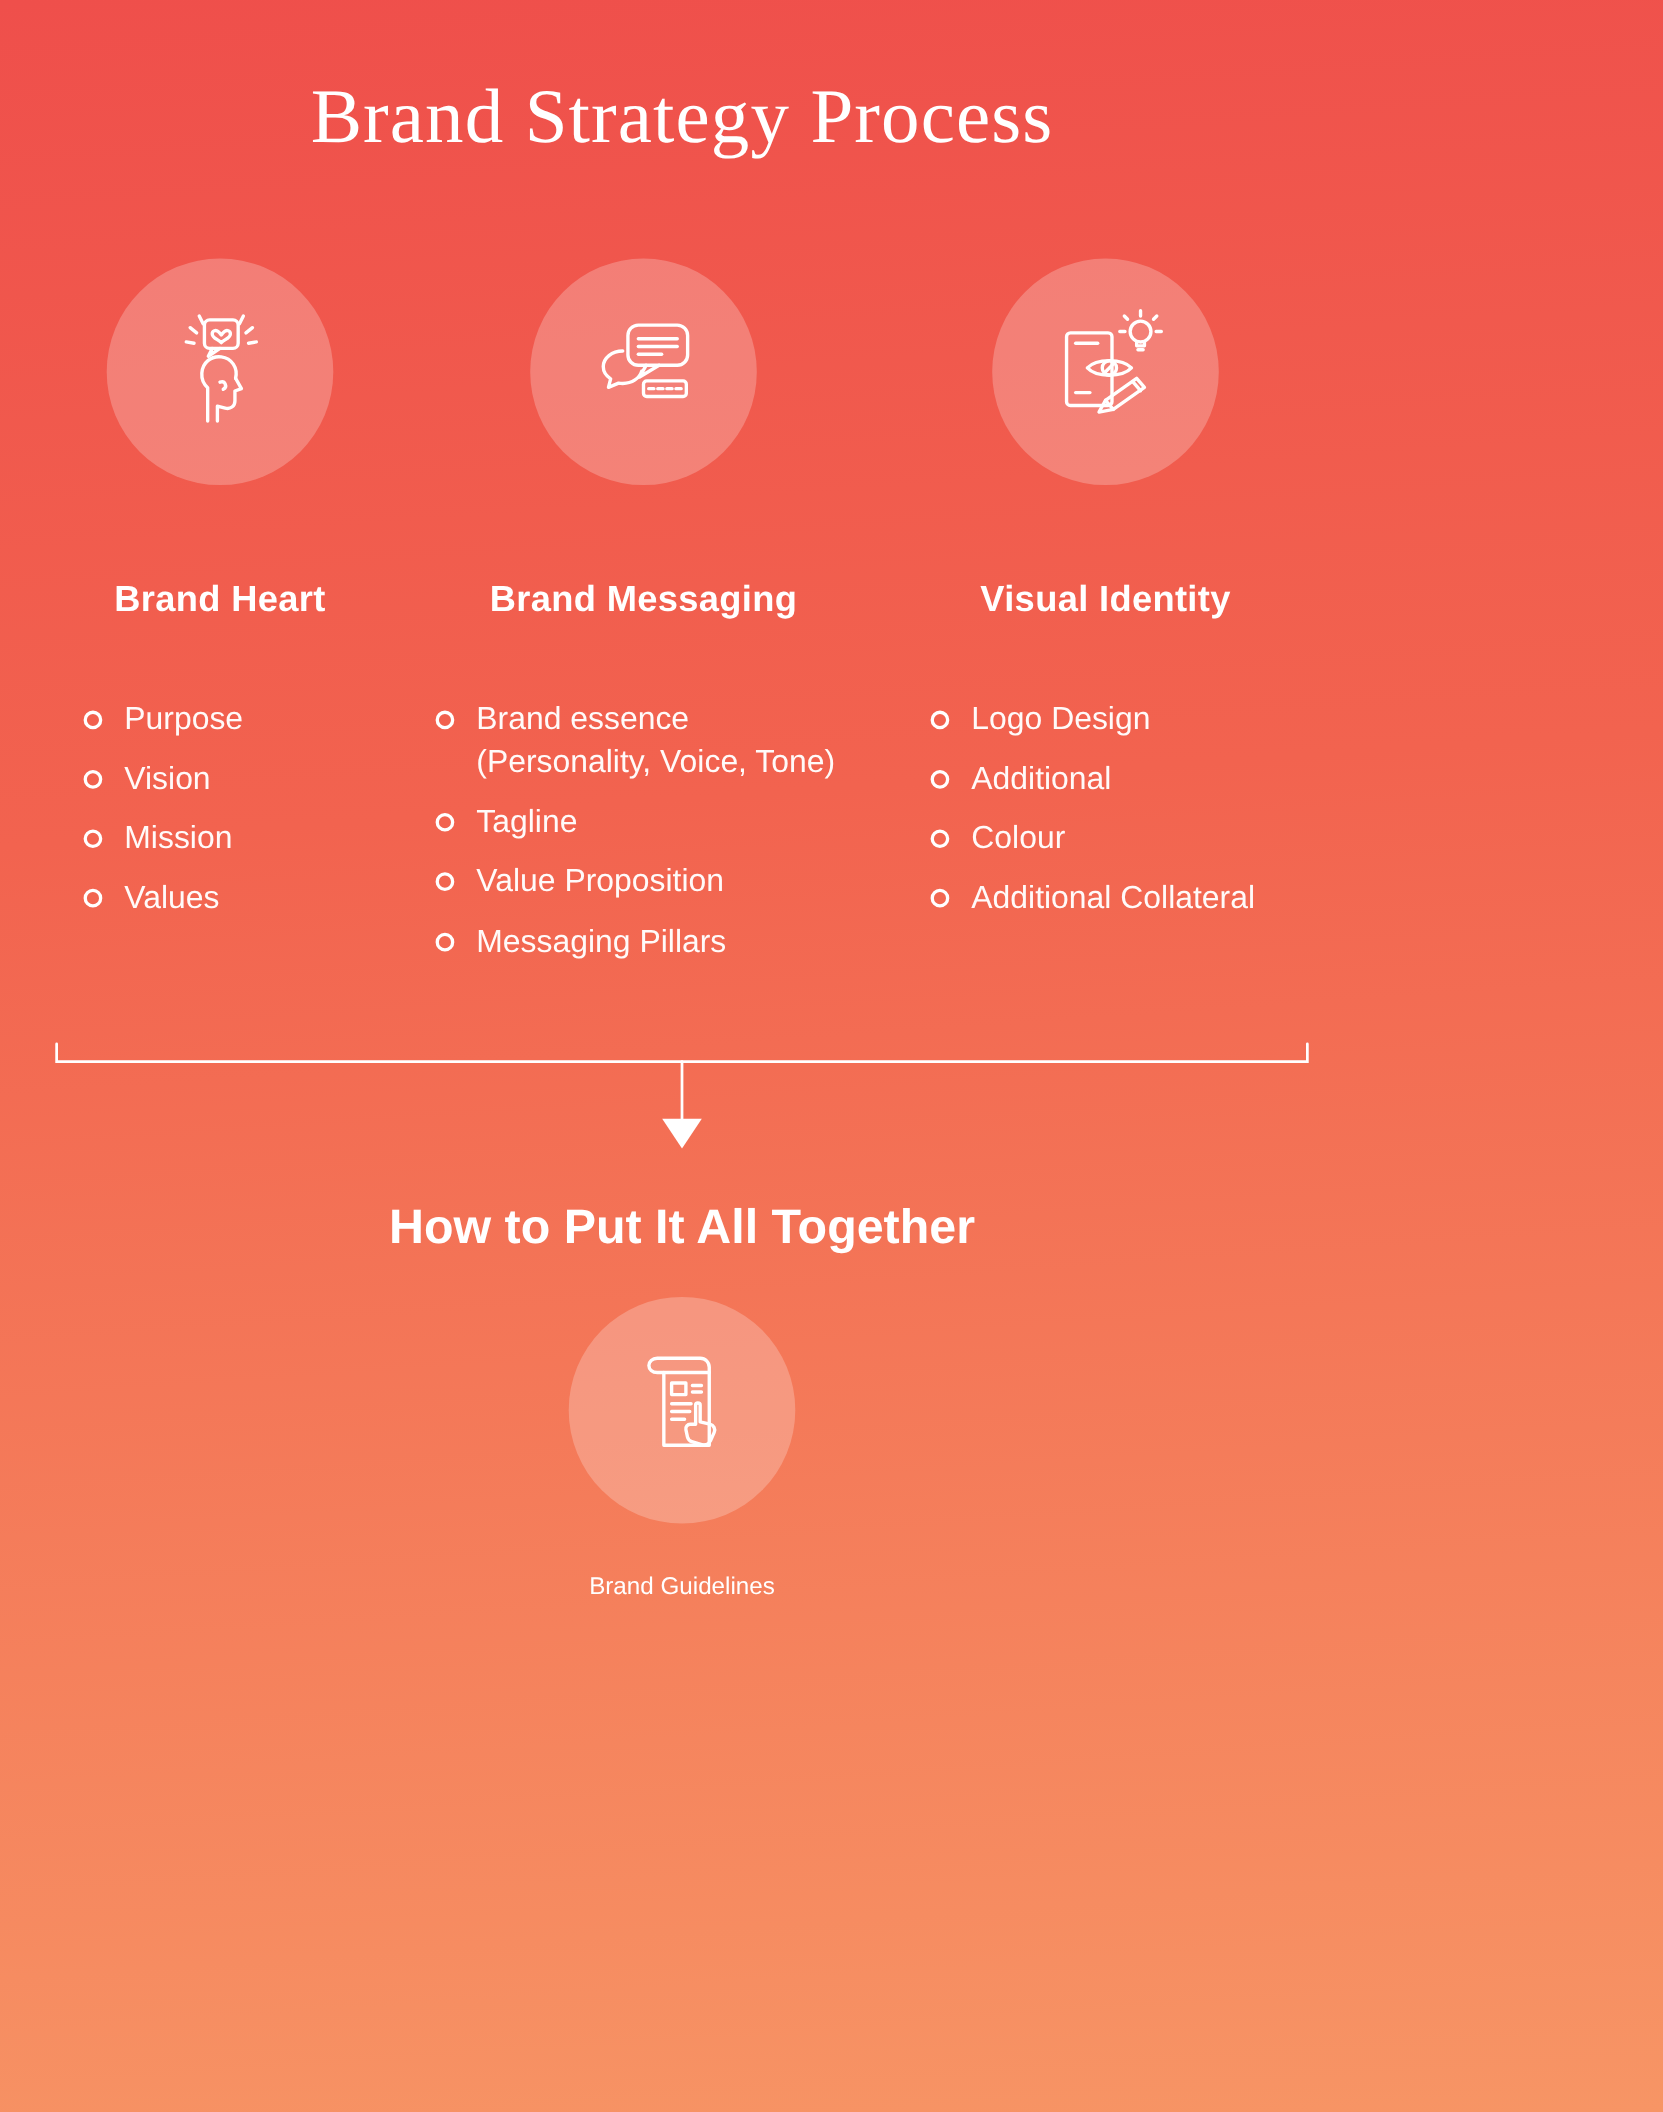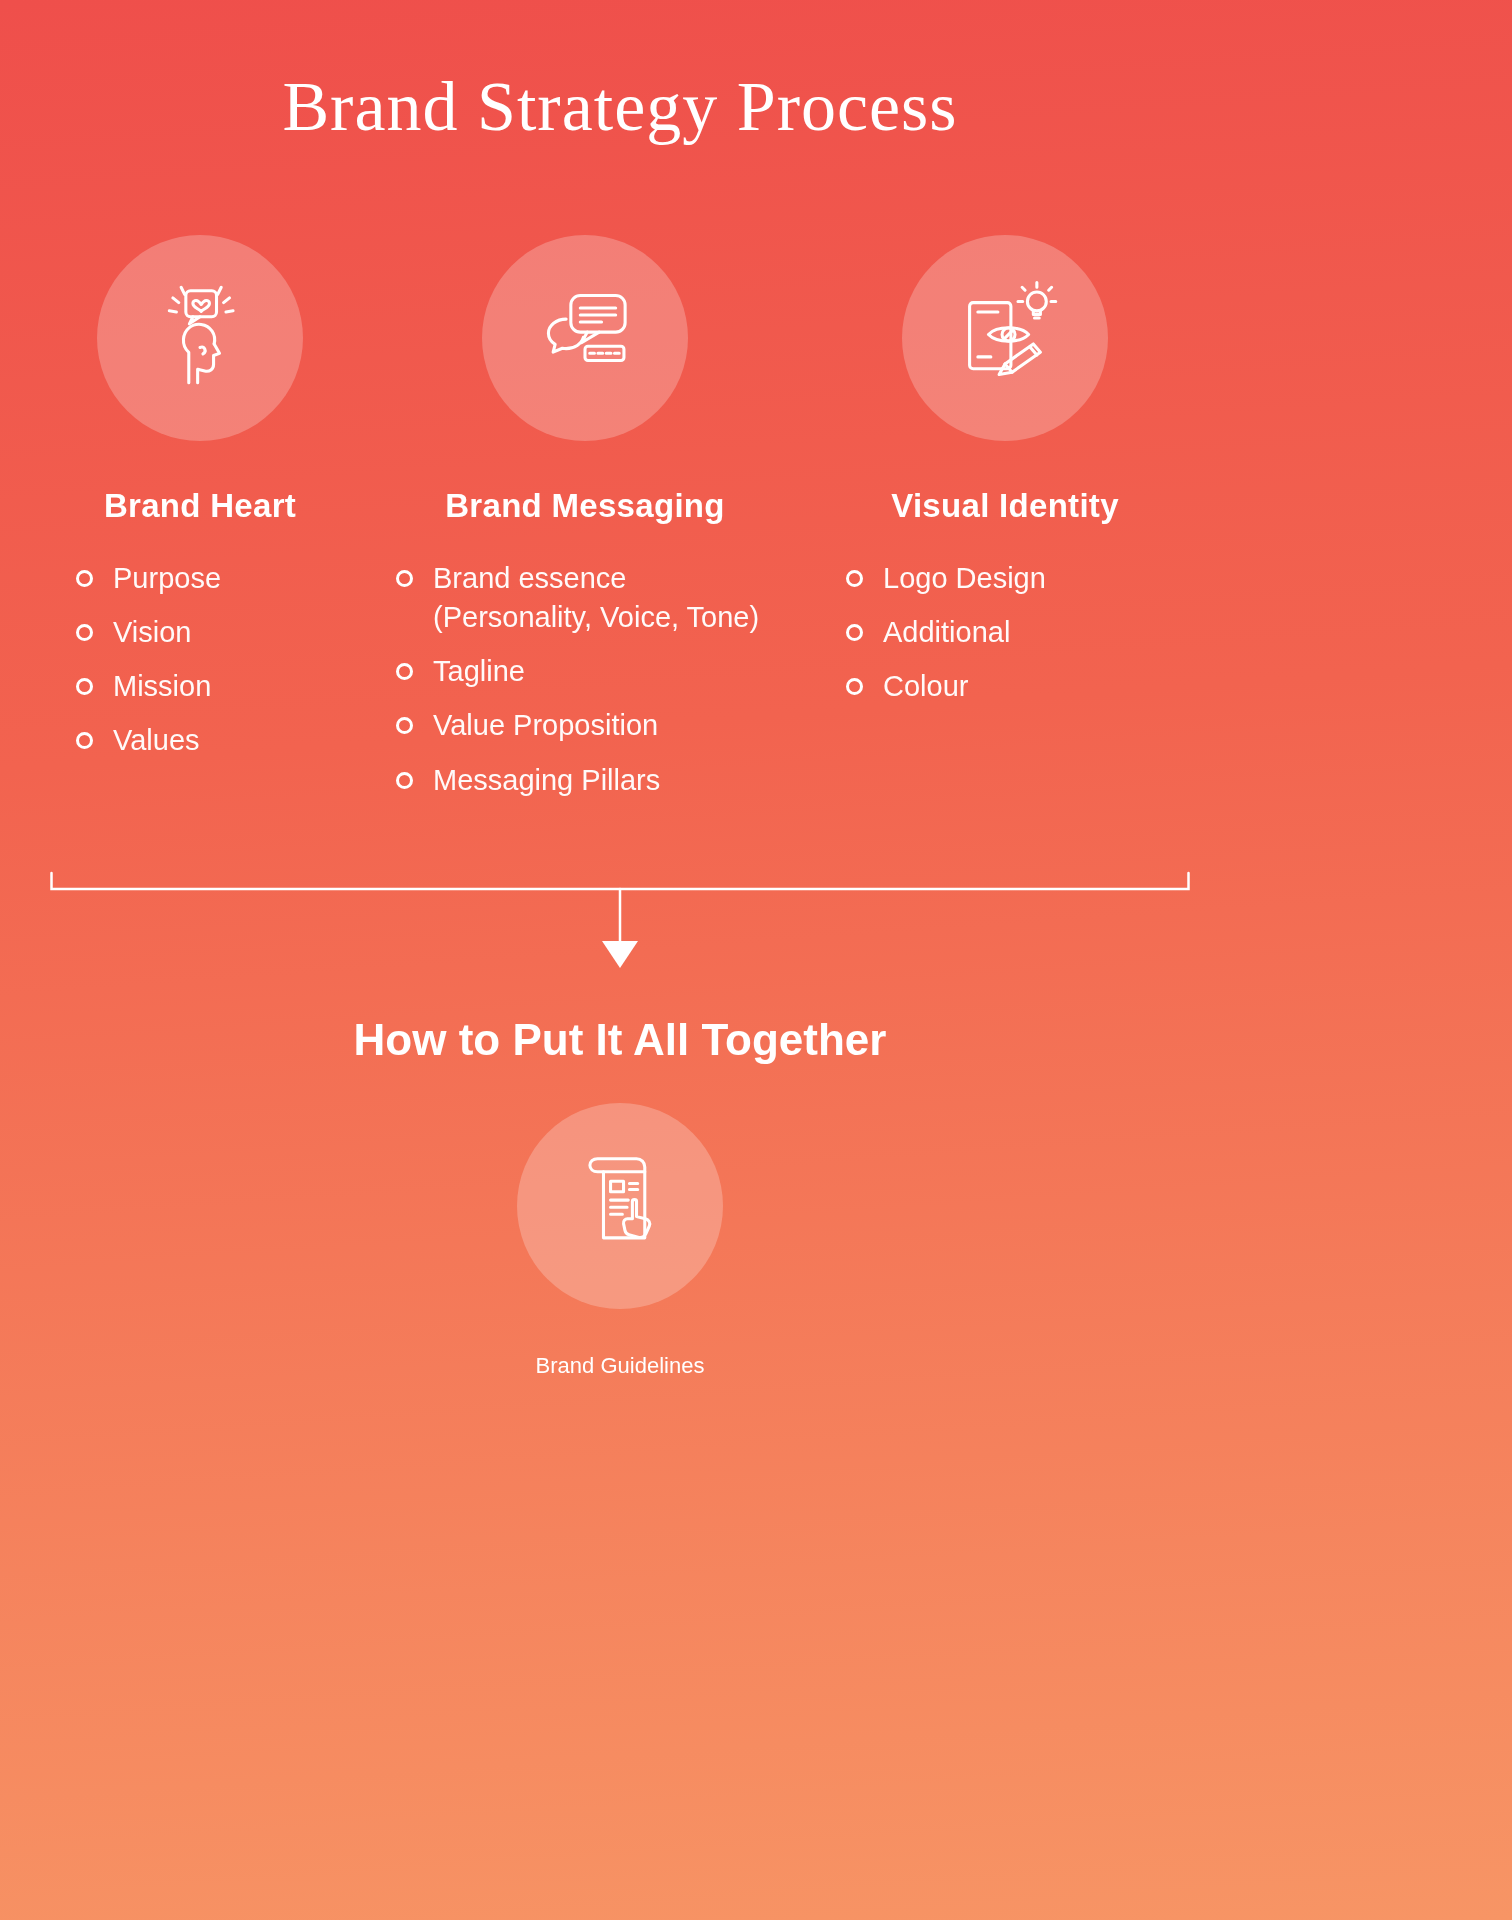--- a/index.html
+++ b/index.html
@@ -22,21 +22,21 @@
     font-size: 70px;
     line-height: 1.1;
     letter-spacing: 1px;
   }
 
   .columns {
     display: flex;
     justify-content: space-between;
     margin-top: 90px;
   }
-  .col { display: flex; flex-direction: column; }
+  .col { display: flex; flex-direction: column; gap: 38px; }
   .col-1 { width: 300px; }
   .col-2 { width: 430px; }
   .col-3 { width: 370px; }
 
   .circle {
     width: 206px;
     height: 206px;
     border-radius: 50%;
     background: rgba(255, 255, 255, 0.24);
     display: flex;
@@ -206,20 +206,24 @@
           <span class="item-text">Logo Design</span>
         </li>
         <li class="item">
           <span class="bullet"></span>
           <span class="item-text">Additional</span>
         </li>
         <li class="item">
           <span class="bullet"></span>
           <span class="item-text">Colour</span>
         </li>
+        <li class="item">
+          <span class="bullet"></span>
+          <span class="item-text">Additional Collateral</span>
+        </li>
       </ul>
     </section>
 
   </div>
 
   <div class="bracket-wrap">
     <svg width="1140" height="104" viewBox="0 0 1140 104">
       <path d="M1.5 2 V18 H1138.5 V2" fill="none" stroke="#ffffff" stroke-width="2.5" stroke-linecap="round"></path>
       <path d="M570 18 V72" fill="none" stroke="#ffffff" stroke-width="2.5" stroke-linecap="round"></path>
       <path d="M552 70 H588 L570 97 Z" fill="#ffffff" stroke="none"></path>

